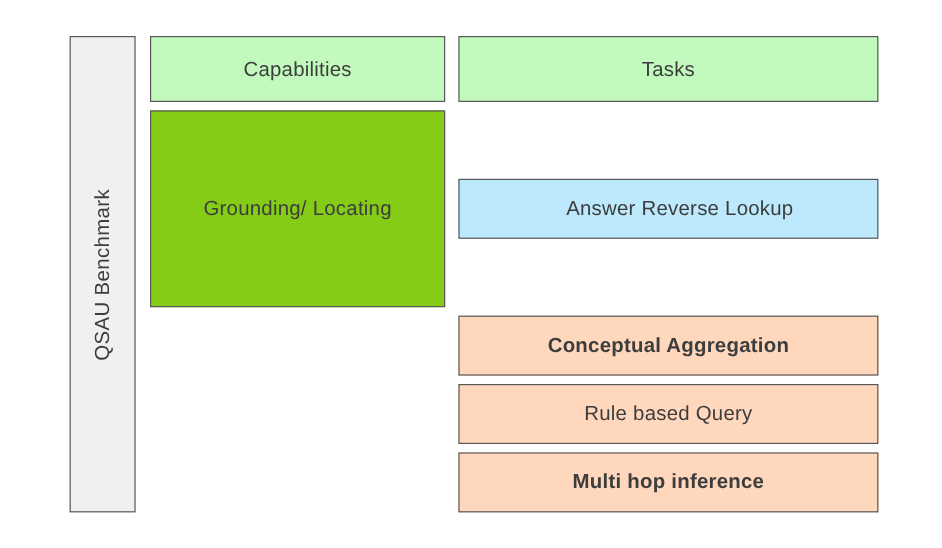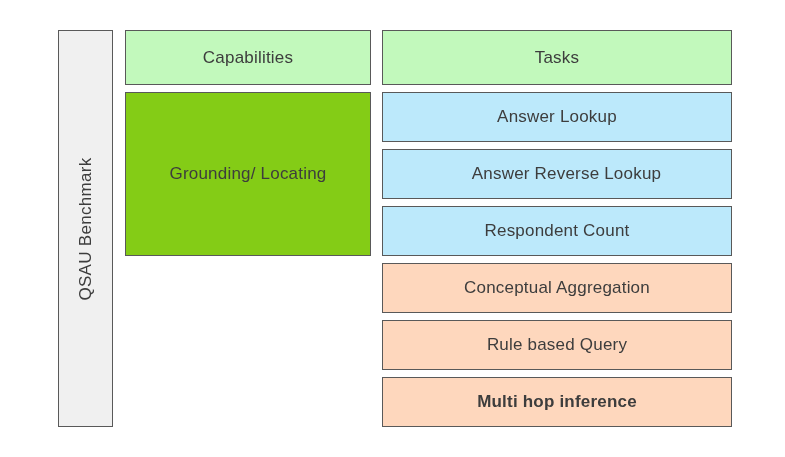--- a/index.html
+++ b/index.html
@@ -59,21 +59,21 @@
     letter-spacing: 0.2px;
     color: #3d3d3d;
   }
   .cap-header   { grid-column: 1; grid-row: 1; }
   .task-header  { grid-column: 2; grid-row: 1; justify-content: center; }
   .cap-grounding { grid-column: 1; grid-row: 2 / 5; }
   .cap-reasoning { grid-column: 1; grid-row: 5 / 8; }
   .t-r2 { grid-column: 2; grid-row: 2; }
   .t-r3 { grid-column: 2; grid-row: 3; padding-left: 19px; }
   .t-r4 { grid-column: 2; grid-row: 4; }
-  .t-r5 { grid-column: 2; grid-row: 5; }
+  .t-r5 { grid-column: 2; grid-row: 5; font-weight: bold; }
   .t-r6 { grid-column: 2; grid-row: 6; }
   .t-r7 { grid-column: 2; grid-row: 7; font-weight: bold; }
 </style>
 </head>
 <body>
 
 <div class="canvas">
   <div class="diagram">
 
     <div class="sidebar" style="background: rgb(240, 240, 240);">
@@ -87,31 +87,25 @@
       </div>
 
       <div class="box task-header" style="background: rgb(194, 249, 188);">
         <span>Tasks</span>
       </div>
 
       <div class="box cap-grounding" style="background: #84cc16;">
         <span>Grounding/ Locating</span>
       </div>
 
-      <div class="box t-r2" style="background: rgb(188, 233, 251);">
-        <span>Answer Lookup</span>
-      </div>
 
       <div class="box t-r3" style="background: rgb(188, 233, 251);">
         <span>Answer Reverse Lookup</span>
       </div>
 
-      <div class="box t-r4" style="background: rgb(188, 233, 251);">
-        <span>Respondent Count</span>
-      </div>
 
 
       <div class="box t-r5" style="background: rgb(254, 215, 189);">
         <span>Conceptual Aggregation</span>
       </div>
 
       <div class="box t-r6" style="background: rgb(254, 215, 189);">
         <span>Rule based Query</span>
       </div>
 

